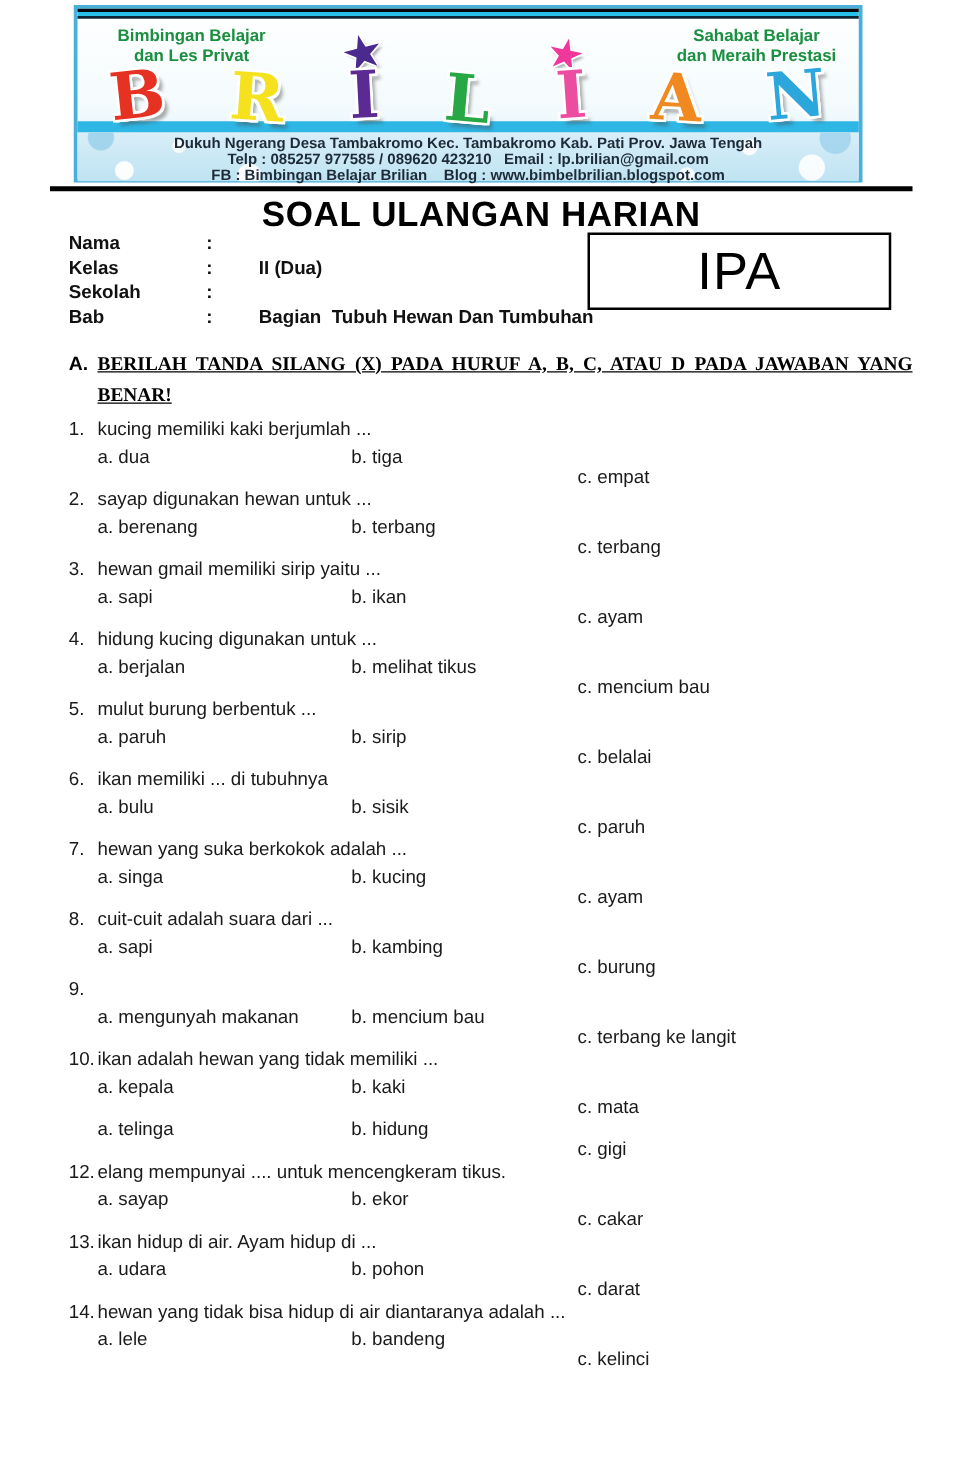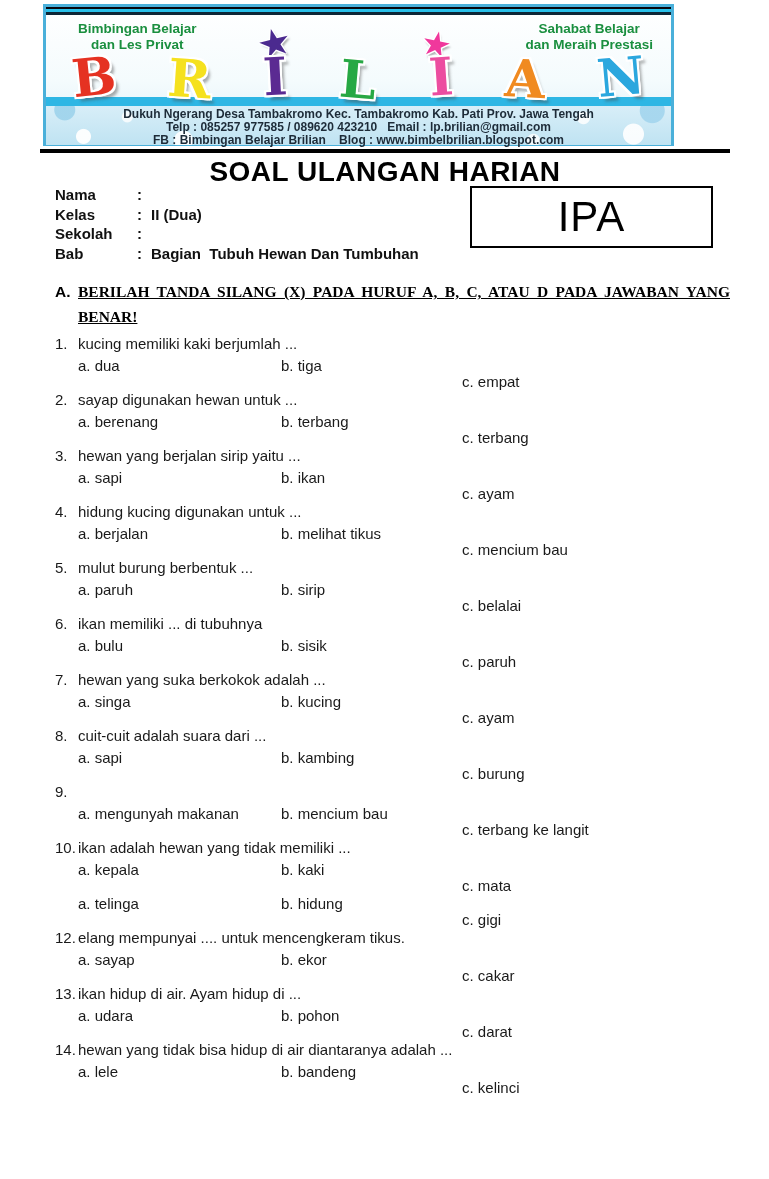--- a/index.html
+++ b/index.html
@@ -3,21 +3,21 @@
 <meta charset="utf-8">
 <style>
   html,body { margin:0; padding:0; background:#ffffff; }
   .page {
     position:relative; width:769px; height:1179px; background:#ffffff;
     font-family:"Liberation Sans", sans-serif; color:#1a1a1a; overflow:hidden;
   }
 
   
   .banner {
-    position:absolute; left:43px; top:4px; width:631px; height:142px;
+    position:absolute; left:59px; top:4px; width:631px; height:142px;
     border:3px solid #4ab0da; box-sizing:border-box;
     background:linear-gradient(180deg,#ffffff 0%,#f4fbfd 55%,#dbeff8 100%);
   }
   .top-bar {
     height:8px;
     background:linear-gradient(180deg,#06060f 0%,#06060f 28%,#28c0e9 28%,#28c0e9 68%,#0d2636 68%,#0d2636 100%);
   }
   .logo-area { position:relative; height:82px; }
   .tagline {
     position:absolute; top:6px; font-weight:bold; font-size:13.5px; line-height:16px;
@@ -68,21 +68,21 @@
   }
   .addr-line { white-space:pre; }
 
   
   .rule  { position:absolute; left:40px; top:149px; width:690px; height:4px; background:#000; }
   .title {
     position:absolute; left:40px; top:156px; width:690px; text-align:center;
     font-size:28px; font-weight:bold; letter-spacing:0.5px; color:#000;
   }
   .form { position:absolute; left:55px; top:185px; font-weight:bold; font-size:15px; color:#111; }
-  .form-row   { display:flex; line-height:19.5px; }
+  .form-row   { display:flex; line-height:19.5px;gap:28px; }
   .form-label { width:82px; }
   .form-colon { width:14px; }
   .form-value { white-space:pre-wrap; }
   .subject-box {
     position:absolute; left:470px; top:186px; width:243px; height:62px;
     border:2px solid #000; box-sizing:border-box;
     display:flex; align-items:center; justify-content:center;
     font-size:42px; letter-spacing:1px; color:#000;
   }
 
@@ -185,21 +185,21 @@
       <div class="question">
         <div class="q-line">
           <span class="q-num">2.</span>
           <span class="q-text">sayap digunakan hewan untuk ...</span>
         </div>
         <div class="opt-line"><span class="opt opt-a">a. berenang</span><span class="opt opt-b">b. terbang</span><span class="opt opt-c">c. terbang</span></div>
       </div>
       <div class="question">
         <div class="q-line">
           <span class="q-num">3.</span>
-          <span class="q-text">hewan yang berjalan sirip yaitu ...</span>
+          <span class="q-text">hewan gmail memiliki sirip yaitu ...</span>
         </div>
         <div class="opt-line"><span class="opt opt-a">a. sapi</span><span class="opt opt-b">b. ikan</span><span class="opt opt-c">c. ayam</span></div>
       </div>
       <div class="question">
         <div class="q-line">
           <span class="q-num">4.</span>
           <span class="q-text">hidung kucing digunakan untuk ...</span>
         </div>
         <div class="opt-line"><span class="opt opt-a">a. berjalan</span><span class="opt opt-b">b. melihat tikus</span><span class="opt opt-c">c. mencium bau</span></div>
       </div>

